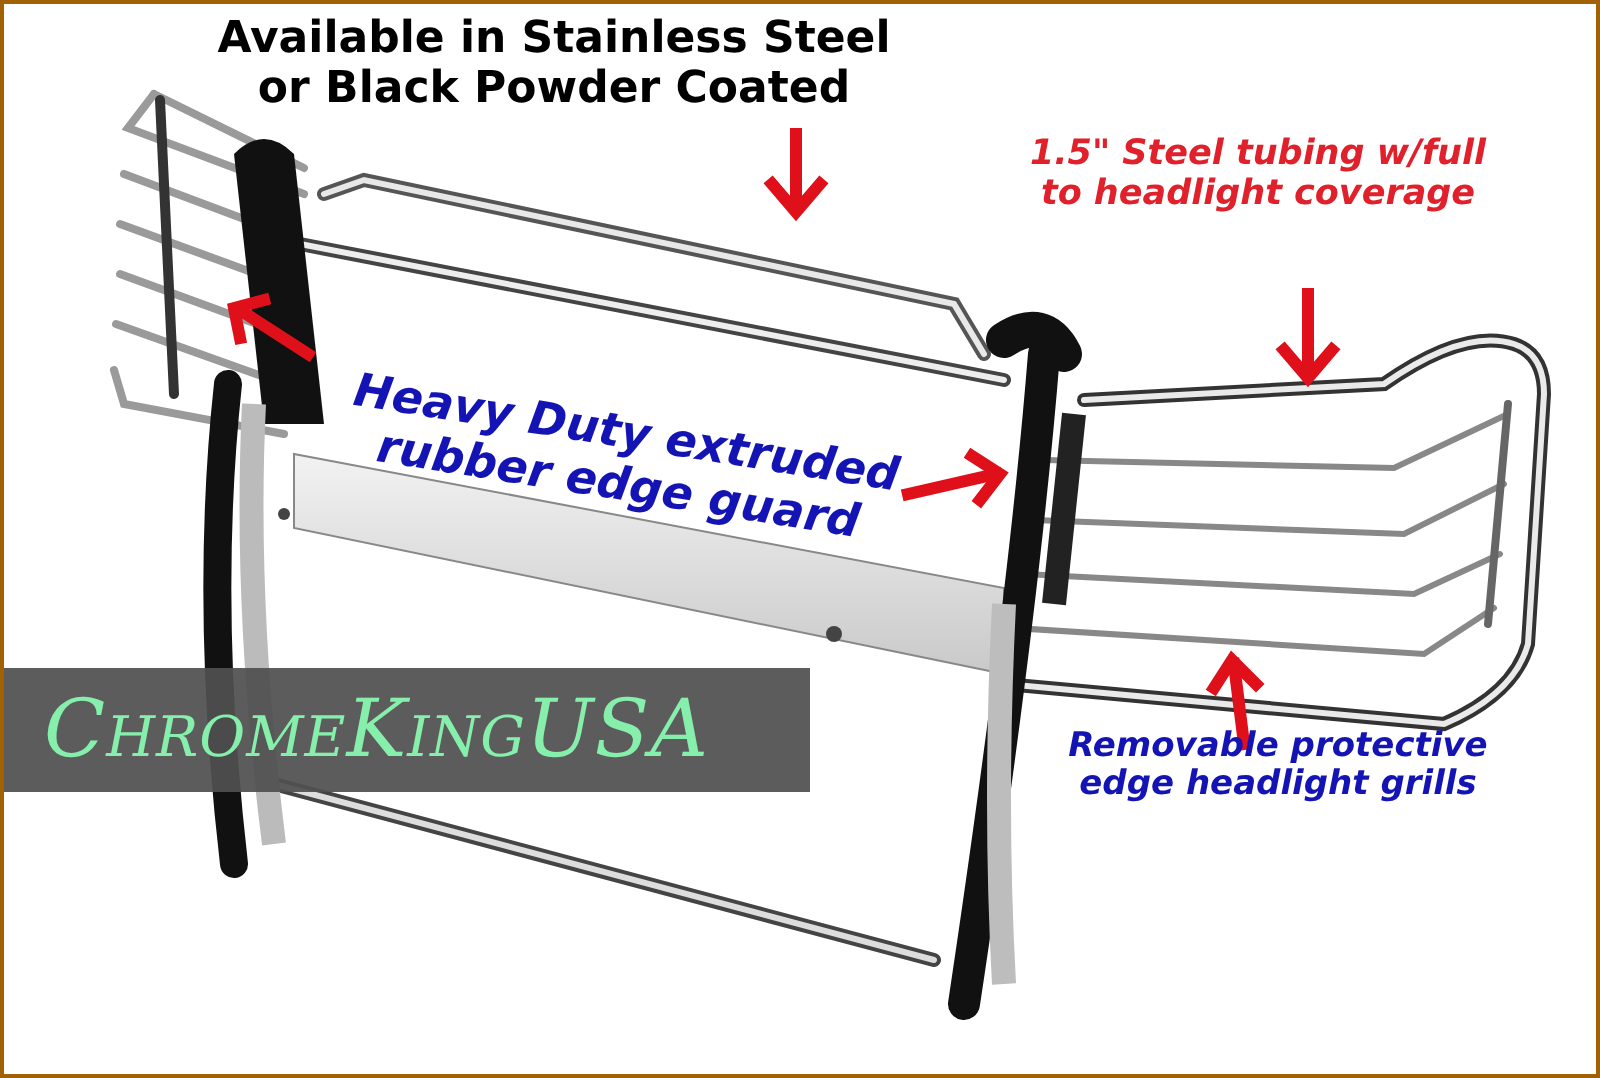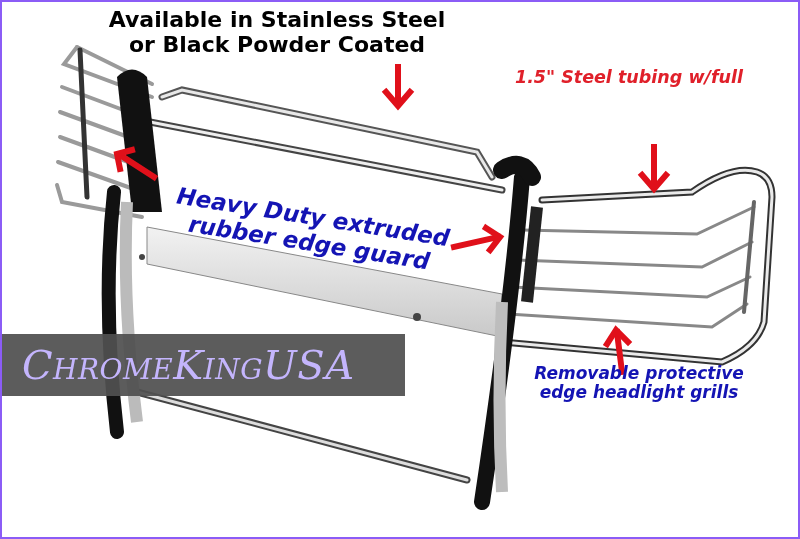--- a/index.html
+++ b/index.html
@@ -1,21 +1,21 @@
 <!DOCTYPE html>
 <html><head>
 <meta charset="utf-8">
 <style>
   html, body { margin: 0; padding: 0; background: #fff; }
   #canvas {
     position: relative;
     width: 800px; height: 539px;
     background: #ffffff;
     box-sizing: border-box;
-    border: 2px solid #8b5cf6;
+    border: 2px solid #a16207;
     overflow: hidden;
     font-family: "DejaVu Sans", sans-serif;
     text-decoration: underline;
   }
   svg.product { position: absolute; left: 0; top: 0; }
   .callout {
     position: absolute;
     font-weight: bold;
     line-height: 1.12;
     text-align: center;
@@ -28,21 +28,21 @@
     transform: rotate(9deg); transform-origin: left top; font-style: italic;
   }
   .c-blue { color: #1414b4; font-size: 17px; left: 492px; top: 362px; width: 290px; font-style: italic; }
   .callout span { display: block; }
   .logo-band {
     position: absolute; left: 0; top: 332px; width: 403px; height: 62px;
     background: rgba(80,80,80,0.93);
   }
   .logo-text {
     position: absolute; left: 20px; top: 8px;
-    color: #c4b5fd; font-family: "DejaVu Serif", serif; font-style: italic;
+    color: #86efac; font-family: "DejaVu Serif", serif; font-style: italic;
     font-size: 40px; letter-spacing: 0.5px; white-space: nowrap;
   }
   .logo-text .sc { font-size: 28px; }
 </style>
 </head>
 <body>
 
 <div id="canvas">
 
   <svg class="product" width="800" height="539" viewBox="0 0 800 539">
@@ -131,20 +131,21 @@
     </g>
   </svg>
 
   <div class="callout c-black">
     <span>Available in Stainless Steel</span>
     <span>or Black Powder Coated</span>
   </div>
 
   <div class="callout c-red">
     <span>1.5" Steel tubing w/full</span>
+    <span>to headlight coverage</span>
   </div>
 
   <div class="callout c-blue-tilt">
     <span>Heavy Duty extruded</span>
     <span>rubber edge guard</span>
   </div>
 
   <div class="callout c-blue">
     <span>Removable protective</span>
     <span>edge headlight grills</span>

